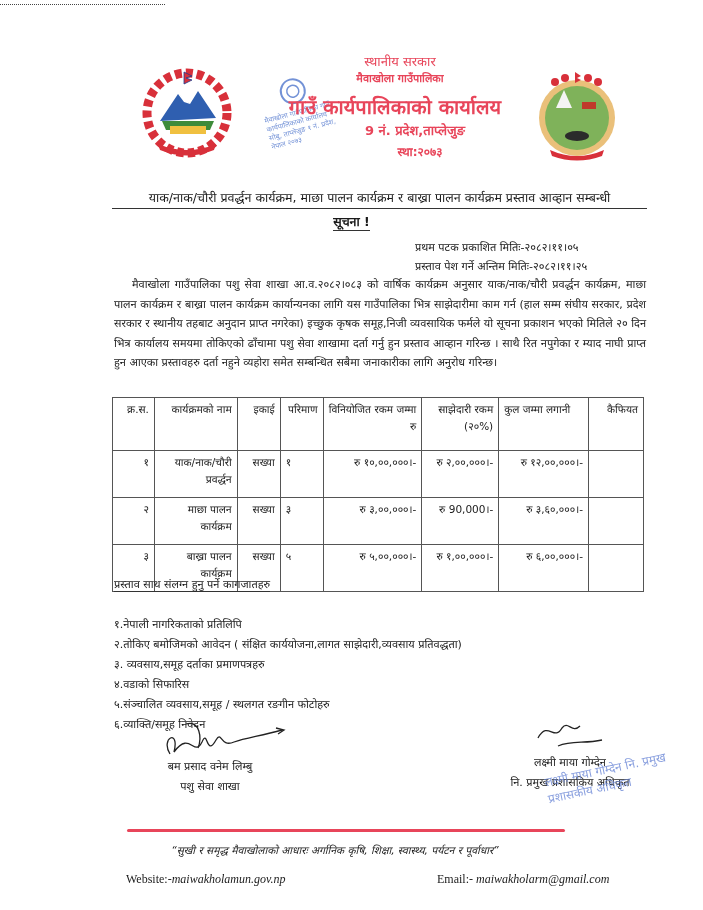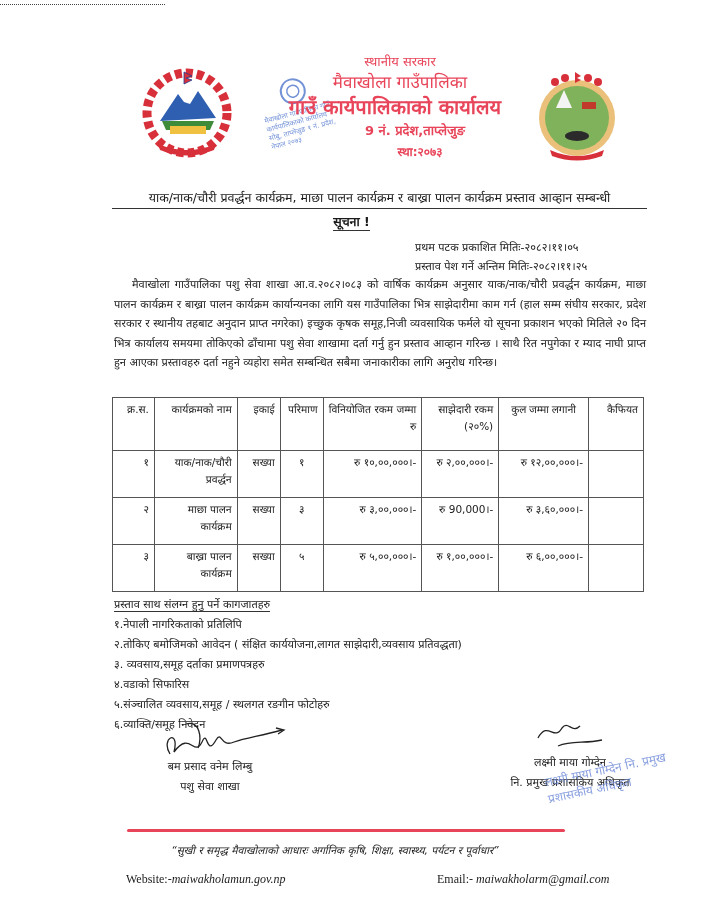--- a/index.html
+++ b/index.html
@@ -1,20 +1,20 @@
 <!DOCTYPE html>
 <html><head>
 <meta charset="utf-8">
 <style>
   html, body { margin:0; padding:0; background:#ffffff; }
   body { width:703px; height:910px; position:relative; overflow:hidden;
          font-family:"DejaVu Sans", "Liberation Sans", sans-serif; color:#1a1a1a; }
   .hdr-text { position:absolute; left:250px; width:300px; text-align:center; color:#e8455a; }
   #h-gov { top:52px; font-size:13px; left:260px; width:280px; }
-  #h-mun { top:70px; font-size:17px; font-weight:normal; }
+  #h-mun { top:70px; font-size:11px; font-weight:bold; }
   #h-office { top:93px; font-size:20px; font-weight:bold; left:235px; width:320px; }
   #h-addr { top:121px; font-size:13px; font-weight:bold; left:300px; width:230px; }
   #h-est { top:143px; font-size:12px; font-weight:bold; left:320px; width:200px; }
 
   .emblem { position:absolute; width:95px; height:95px; border-radius:50%; }
   #emblem-left { left:140px; top:66px; }
   #emblem-right { left:530px; top:68px; }
 
   .stamp { position:absolute; left:265px; top:75px; width:72px; height:86px; color:#5b7fd0;
            font-size:7px; line-height:9px; transform:rotate(-15deg); opacity:0.85; }
@@ -28,23 +28,23 @@
   #date-pub { top:239px; }
   #date-last { top:258px; }
 
   #body-text { position:absolute; left:114px; top:275px; width:532px; font-size:11px; line-height:19.5px;
                text-align:justify; text-indent:18px; }
 
   table#prog { position:absolute; left:112px; top:397px; width:532px; border-collapse:collapse; font-size:10.5px; }
   #prog td, #prog th { border:1px solid #555; vertical-align:top; padding:3px 5px; font-weight:normal; text-align:right; line-height:17px; }
   #prog th { height:46px; }
   #prog td { height:40px; }
-  #prog .c { text-align:center;font-family:Liberation Serif, serif; }
-
-  #docs-title { position:absolute; left:114px; top:596px; font-size:11px; border-bottom:1px solid #333; }
+  #prog .c { text-align:left; }
+
+  #docs-title { position:absolute; left:114px; top:576px; font-size:11px; border-bottom:1px solid #333; }
   .doc-item { position:absolute; left:114px; font-size:11px; }
 
   .sig { position:absolute; font-size:11px; text-align:center; }
   #sig-left-name { left:140px; top:758px; width:140px; }
   #sig-left-dept { left:140px; top:778px; width:140px; }
   #sig-right-dots { left:485px; top:733px; width:165px; border-bottom:1px dotted #444; height:4px; }
   #sig-right-name { left:480px; top:754px; width:180px; }
   #sig-right-title { left:460px; top:774px; width:220px; }
 
   .signature { position:absolute; stroke:#222; fill:none; stroke-width:1.3; }

